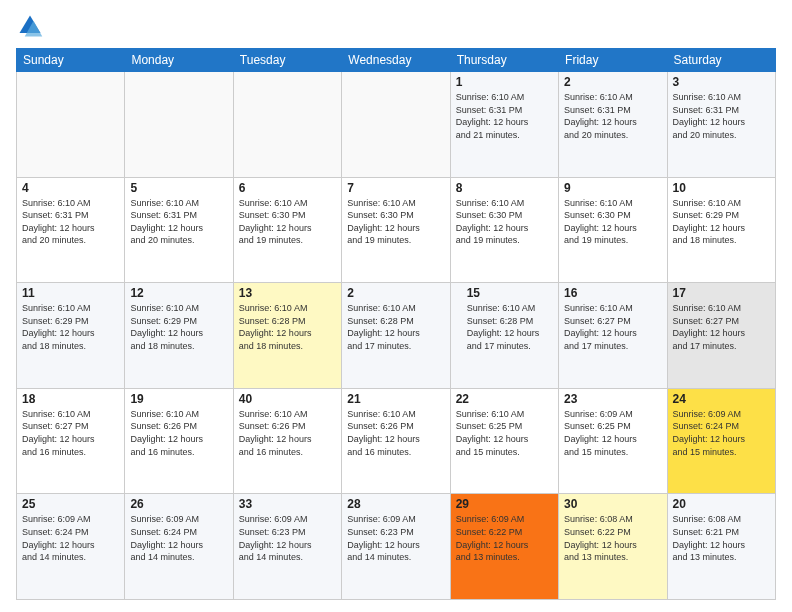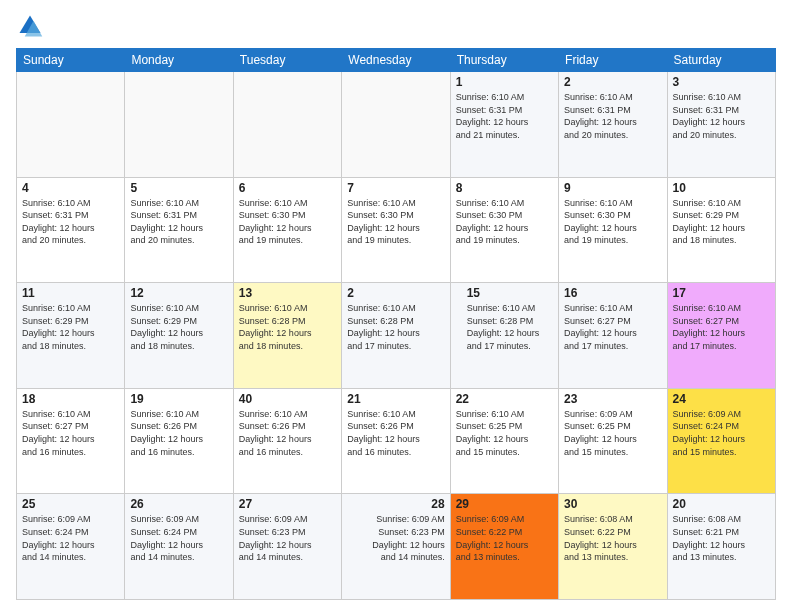--- a/index.html
+++ b/index.html
@@ -250,21 +250,21 @@
 Daylight: 12 hours
 and 17 minutes.</div>
           </td>
           <td style="background: rgb(245, 247, 250);">
             <span class="day-num">16</span>
             <div class="day-info" style="white-space: pre-line;">Sunrise: 6:10 AM
 Sunset: 6:27 PM
 Daylight: 12 hours
 and 17 minutes.</div>
           </td>
-          <td style="background: #f0abfc;">
+          <td style="background: #e5e5e5;">
             <span class="day-num">17</span>
             <div class="day-info" style="white-space: pre-line;">Sunrise: 6:10 AM
 Sunset: 6:27 PM
 Daylight: 12 hours
 and 17 minutes.</div>
           </td>
         </tr>
         <tr>
           <td style="background: rgb(255, 255, 255);">
             <span class="day-num">18</span>
@@ -325,27 +325,27 @@
 and 14 minutes.</div>
           </td>
           <td style="background: rgb(245, 247, 250);">
             <span class="day-num">26</span>
             <div class="day-info" style="white-space: pre-line;">Sunrise: 6:09 AM
 Sunset: 6:24 PM
 Daylight: 12 hours
 and 14 minutes.</div>
           </td>
           <td style="background: rgb(245, 247, 250);">
-            <span class="day-num">27</span>
+            <span class="day-num">33</span>
             <div class="day-info" style="white-space: pre-line;">Sunrise: 6:09 AM
 Sunset: 6:23 PM
 Daylight: 12 hours
 and 14 minutes.</div>
           </td>
-          <td style="background: rgb(245, 247, 250); text-align: right;">
+          <td style="background: rgb(245, 247, 250);">
             <span class="day-num">28</span>
             <div class="day-info" style="white-space: pre-line;">Sunrise: 6:09 AM
 Sunset: 6:23 PM
 Daylight: 12 hours
 and 14 minutes.</div>
           </td>
           <td style="background: #f97316;">
             <span class="day-num">29</span>
             <div class="day-info" style="white-space: pre-line;">Sunrise: 6:09 AM
 Sunset: 6:22 PM

